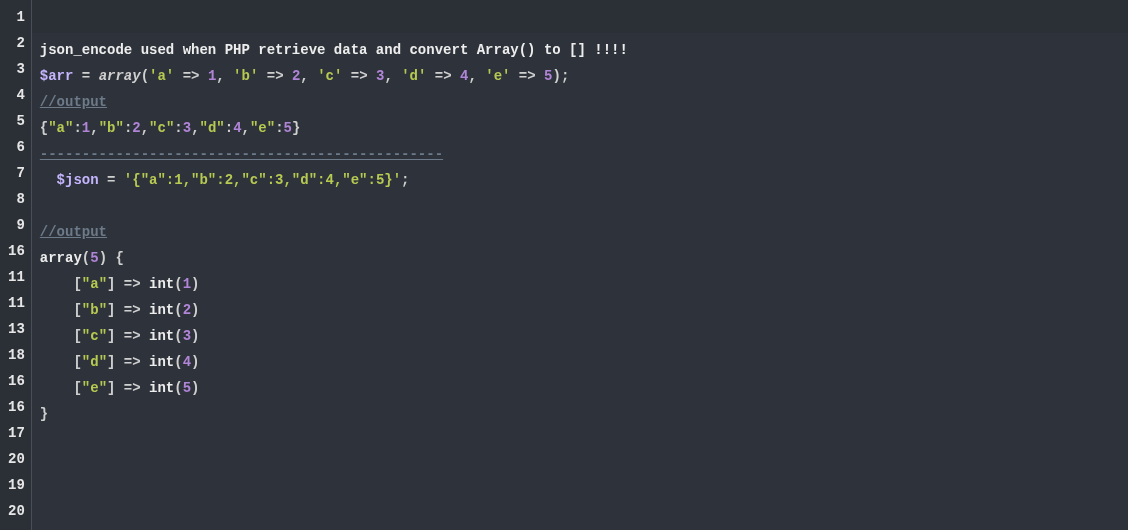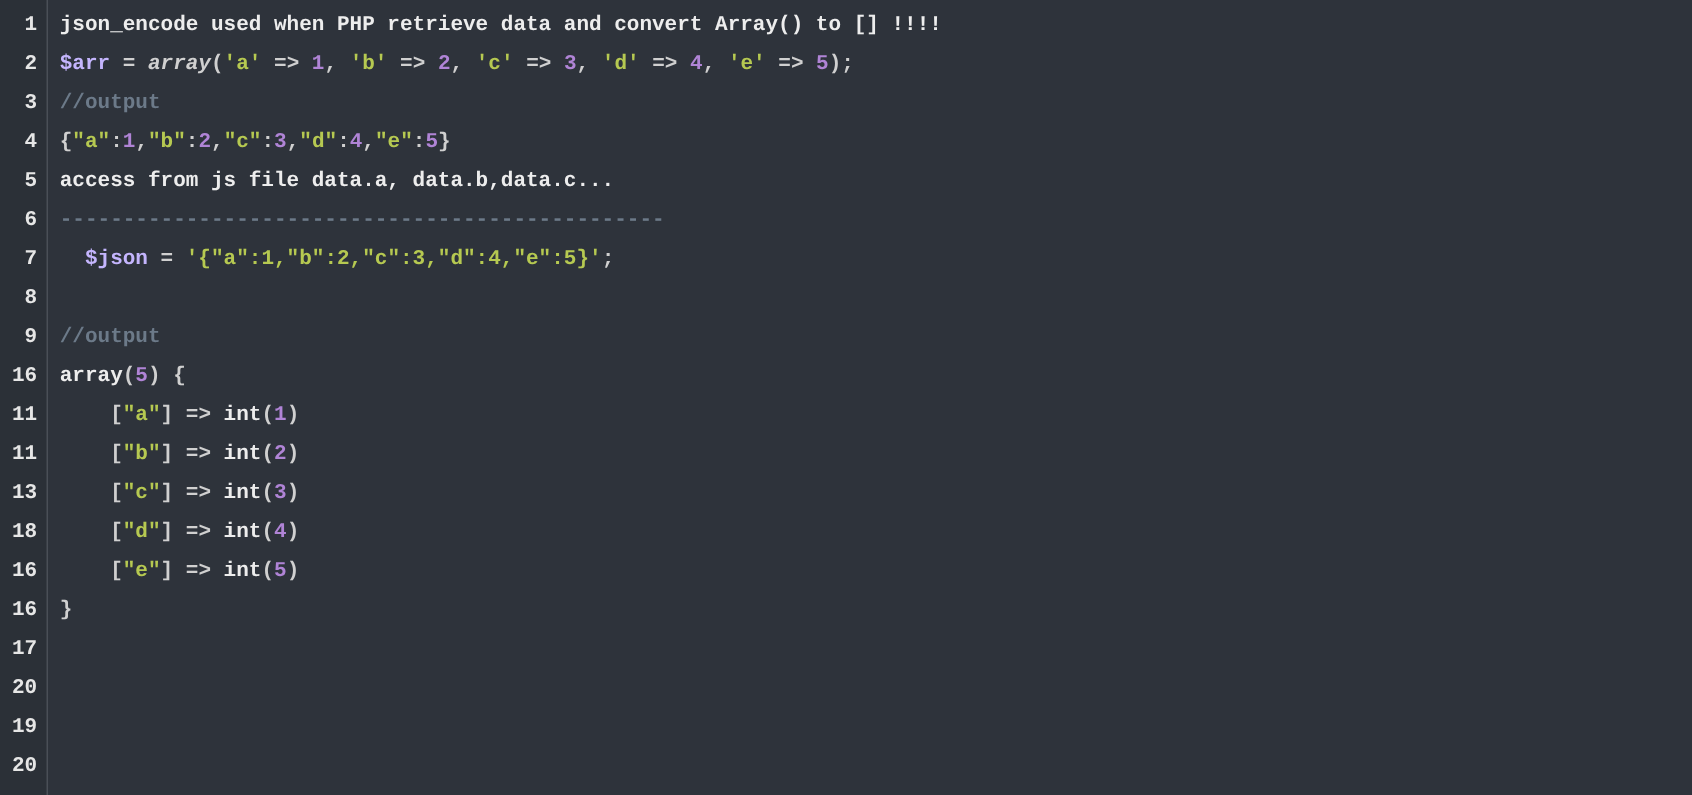--- a/index.html
+++ b/index.html
@@ -23,34 +23,35 @@
     font-weight: bold;
   }
   .gutter div {
     height: 26px;
     line-height: 26px;
   }
   .code {
     flex: 1;
     padding: 4px 8px;
     background: #2e333b;
+    margin-top: 33px;
   }
   .line {
     height: 26px;
     line-height: 26px;
     white-space: pre;
     font-weight: bold;
   }
   
   .tk-plain   { color: #ededed; }   
   .tk-str     { color: #b6c951; }   
   .tk-num     { color: #b084d6; }   
   .tk-var     { color: #c4b5fd; }   
   .tk-kw      { color: #d0d0d0; font-style: italic;}   
-  .tk-comment { color: #6c7a89; }   
+  .tk-comment { color: #6c7a89; text-decoration: underline; }   
   .tk-punct   { color: #d0d0d0; }   
   .tk-key     { color: #b6c951; }   
   .tk-arrow   { color: #d0d0d0; }
 </style>
 </head>
 <body>
 
 <div class="gutter">
   <div>1</div>
   <div>2</div>
@@ -78,21 +79,20 @@
 
   <div class="line"><span class="tk-plain">json_encode used when PHP retrieve data and convert Array() to [] !!!!</span></div>
 
   <div class="line"><span class="tk-var">$arr</span><span class="tk-punct"> = </span><span class="tk-kw">array</span><span class="tk-punct">(</span><span class="tk-str">'a'</span><span class="tk-arrow"> =&gt; </span><span class="tk-num">1</span><span class="tk-punct">, </span><span class="tk-str">'b'</span><span class="tk-arrow"> =&gt; </span><span class="tk-num">2</span><span class="tk-punct">, </span><span class="tk-str">'c'</span><span class="tk-arrow"> =&gt; </span><span class="tk-num">3</span><span class="tk-punct">, </span><span class="tk-str">'d'</span><span class="tk-arrow"> =&gt; </span><span class="tk-num">4</span><span class="tk-punct">, </span><span class="tk-str">'e'</span><span class="tk-arrow"> =&gt; </span><span class="tk-num">5</span><span class="tk-punct">);</span></div>
 
 
   <div class="line"><span class="tk-comment">//output</span></div>
 
   <div class="line"><span class="tk-punct">{</span><span class="tk-key">"a"</span><span class="tk-punct">:</span><span class="tk-num">1</span><span class="tk-punct">,</span><span class="tk-key">"b"</span><span class="tk-punct">:</span><span class="tk-num">2</span><span class="tk-punct">,</span><span class="tk-key">"c"</span><span class="tk-punct">:</span><span class="tk-num">3</span><span class="tk-punct">,</span><span class="tk-key">"d"</span><span class="tk-punct">:</span><span class="tk-num">4</span><span class="tk-punct">,</span><span class="tk-key">"e"</span><span class="tk-punct">:</span><span class="tk-num">5</span><span class="tk-punct">}</span></div>
 
-  <div class="line"><span class="tk-plain">access from js file data.a, data.b,data.c...</span></div>
 
   <div class="line"><span class="tk-comment">------------------------------------------------</span></div>
 
   <div class="line"><span class="tk-var">  $json</span><span class="tk-punct"> = </span><span class="tk-str">'{"a":1,"b":2,"c":3,"d":4,"e":5}'</span><span class="tk-punct">;</span></div>
 
 
   <div class="line"><span class="tk-plain"></span></div>
 
   <div class="line"><span class="tk-comment">//output</span></div>
 

